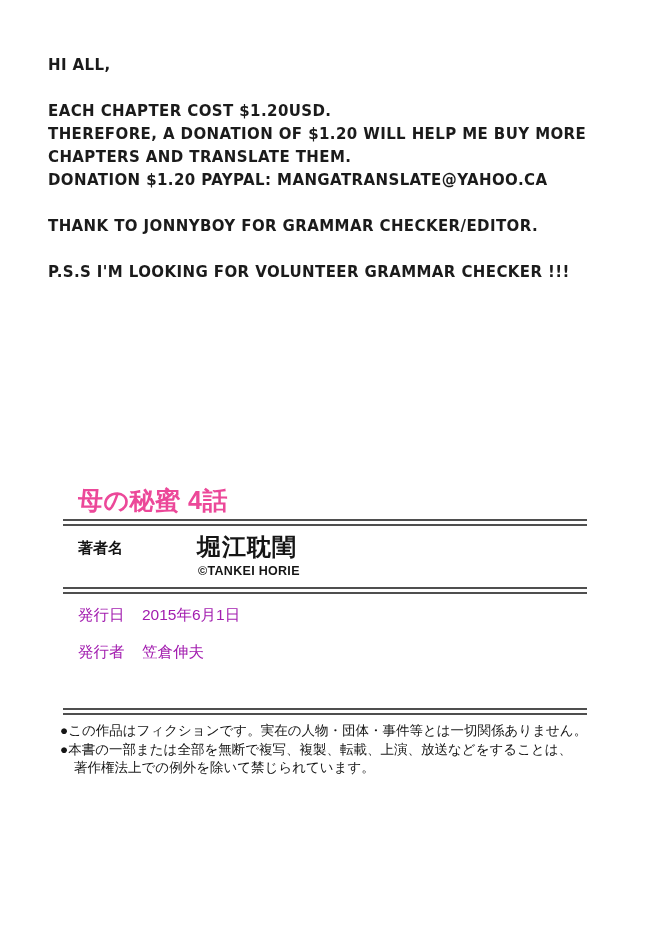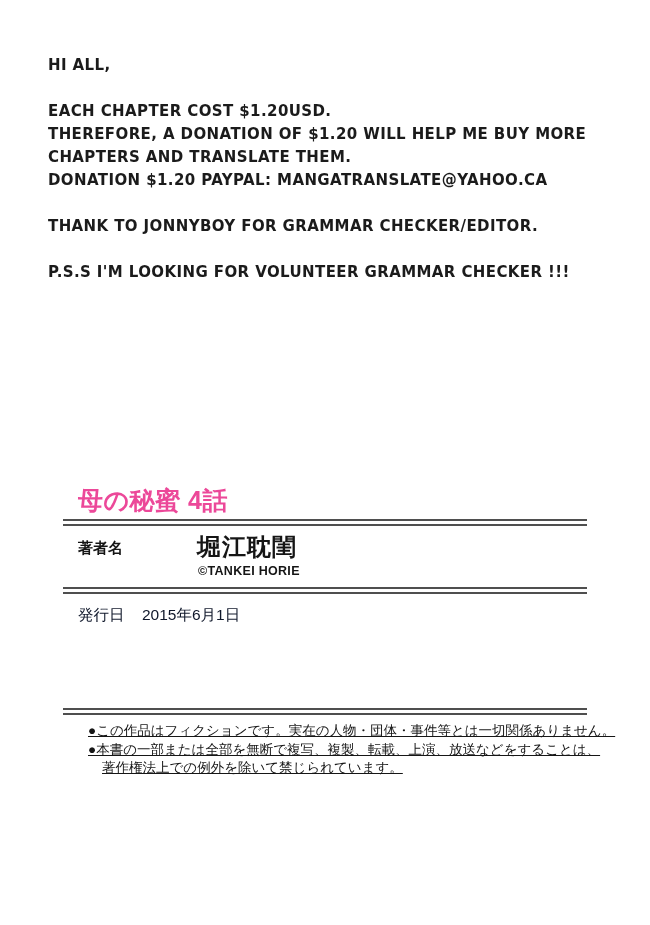--- a/index.html
+++ b/index.html
@@ -42,29 +42,29 @@
   .author-name{
     position:absolute;left:197px;top:531px;
     font-size:24px;font-weight:bold;letter-spacing:1px;white-space:nowrap;
   }
   .copyright{
     position:absolute;left:198px;top:564px;
     font-size:12.5px;font-weight:bold;letter-spacing:0.3px;white-space:nowrap;
   }
   .crow{
     position:absolute;left:78px;
-    font-size:15.5px;color:#0f172a;white-space:nowrap;
+    font-size:15.5px;color:#a21caf;white-space:nowrap;
   }
   .crow .label{display:inline-block;width:64px;}
   .crow-1{top:605px;}
   .crow-2{top:642px;}
   .crow-3{top:679px;}
   .notices{
-    position:absolute;left:88px;top:722px;right:28px;
-    font-size:13.5px;line-height:18.5px;color:#161616;text-decoration:underline;
+    position:absolute;left:60px;top:722px;right:28px;
+    font-size:13.5px;line-height:18.5px;color:#161616;
   }
   .notice-line{white-space:nowrap;}
   .notice-indent{padding-left:14px;}
 </style>
 </head>
 <body>
 
 <div class="page">
 
   <div class="note">
@@ -89,20 +89,23 @@
   <div class="rule rule-a"></div>
 
   <div class="author-label jp">著者名</div>
   <div class="author-name jp">堀江耽閨</div>
   <div class="copyright jp">©TANKEI HORIE</div>
   <div class="rule rule-b"></div>
 
   <div class="crow crow-1 jp">
     <span class="label">発行日</span><span>2015年6月1日</span>
   </div>
+  <div class="crow crow-2 jp">
+    <span class="label">発行者</span><span>笠倉伸夫</span>
+  </div>
   <div class="rule rule-c"></div>
 
   <div class="notices jp">
     <div class="notice-line">●この作品はフィクションです。実在の人物・団体・事件等とは一切関係ありません。</div>
     <div class="notice-line">●本書の一部または全部を無断で複写、複製、転載、上演、放送などをすることは、</div>
     <div class="notice-line notice-indent">著作権法上での例外を除いて禁じられています。</div>
   </div>
 
 </div>
 

